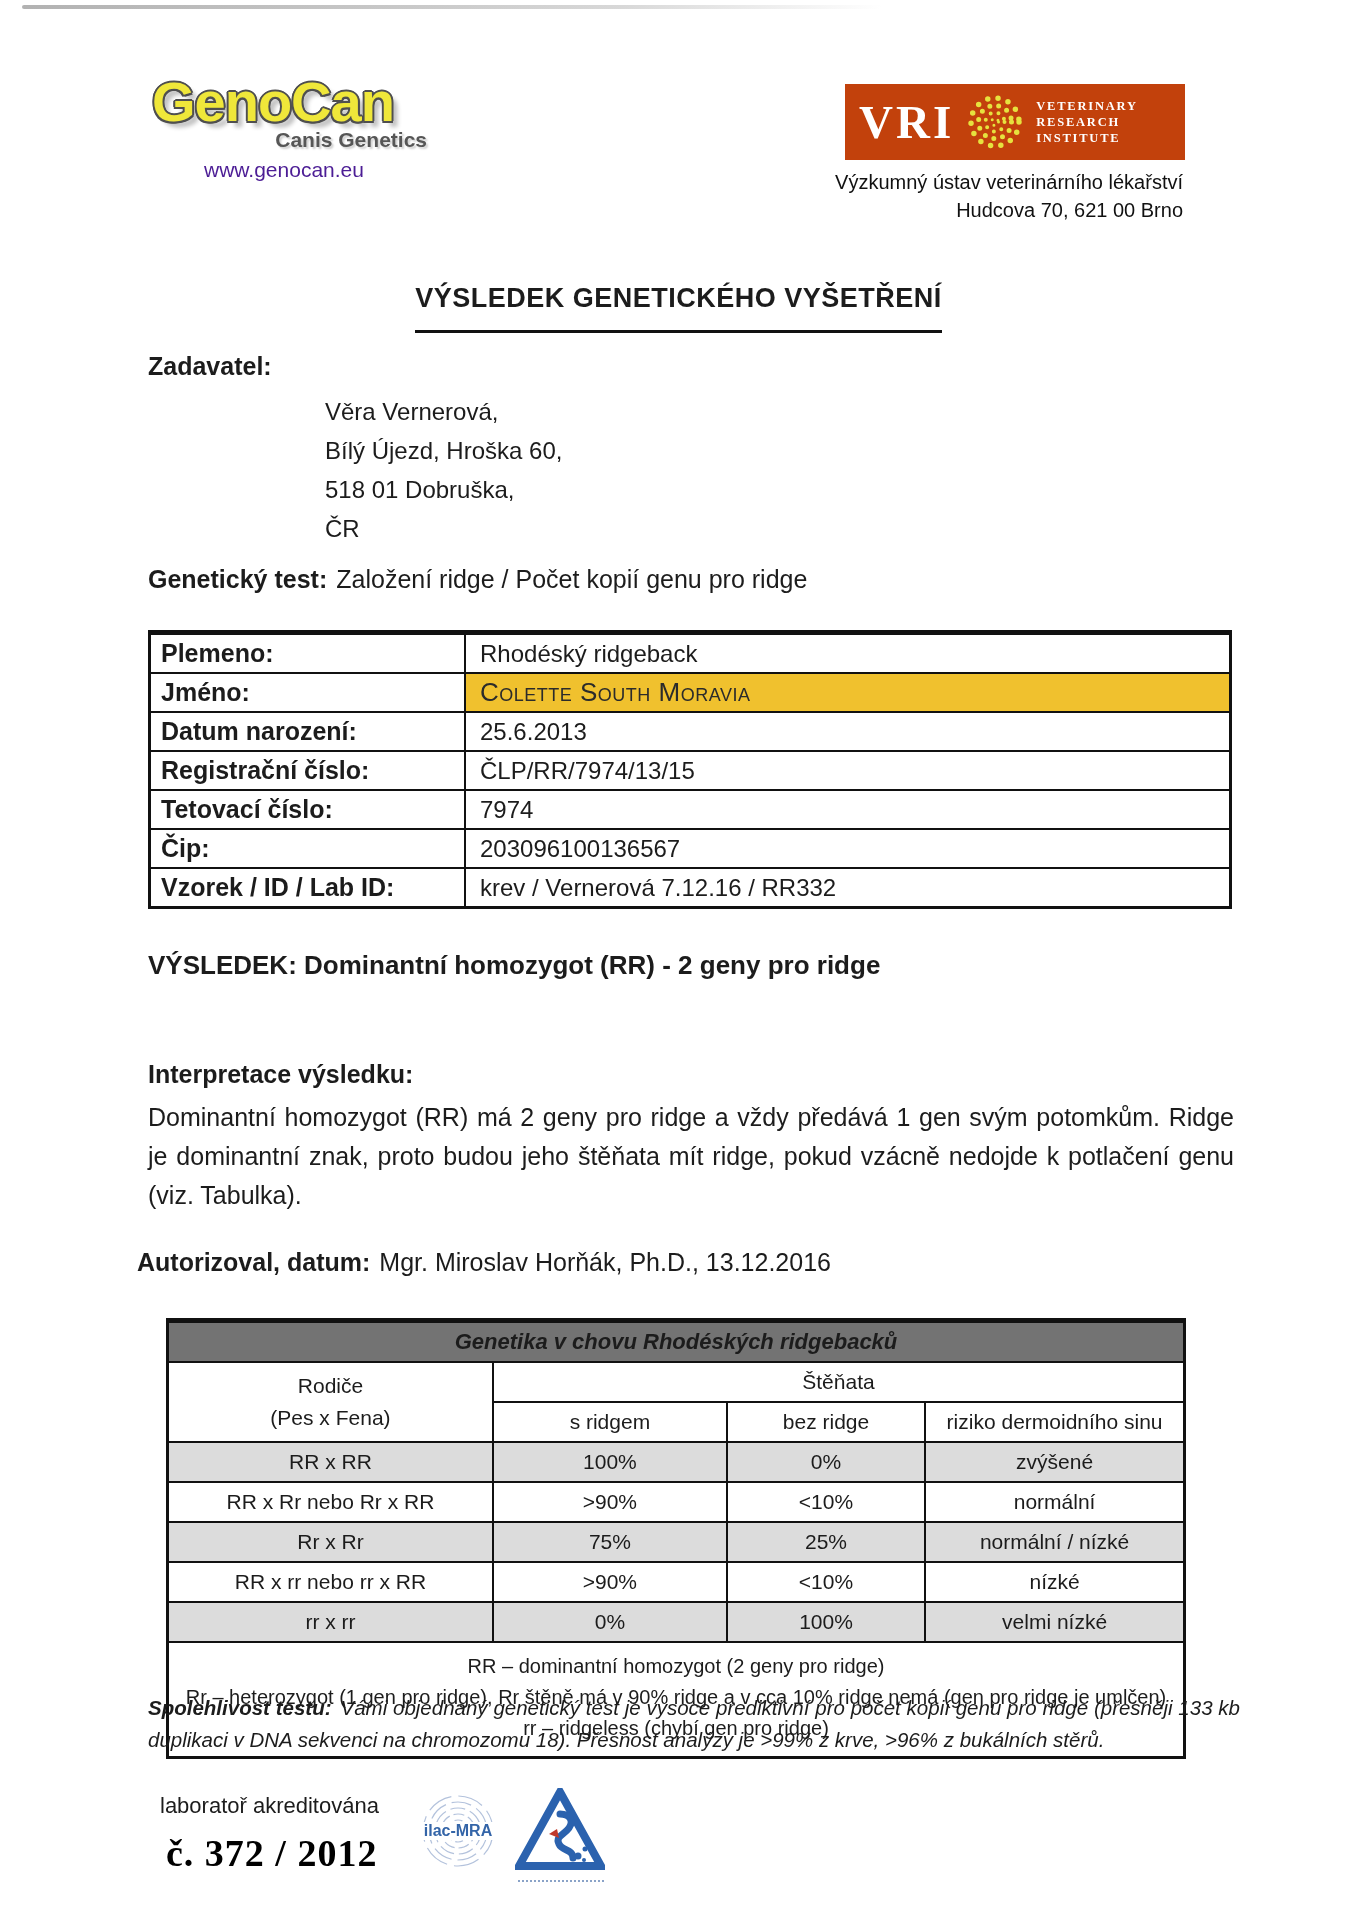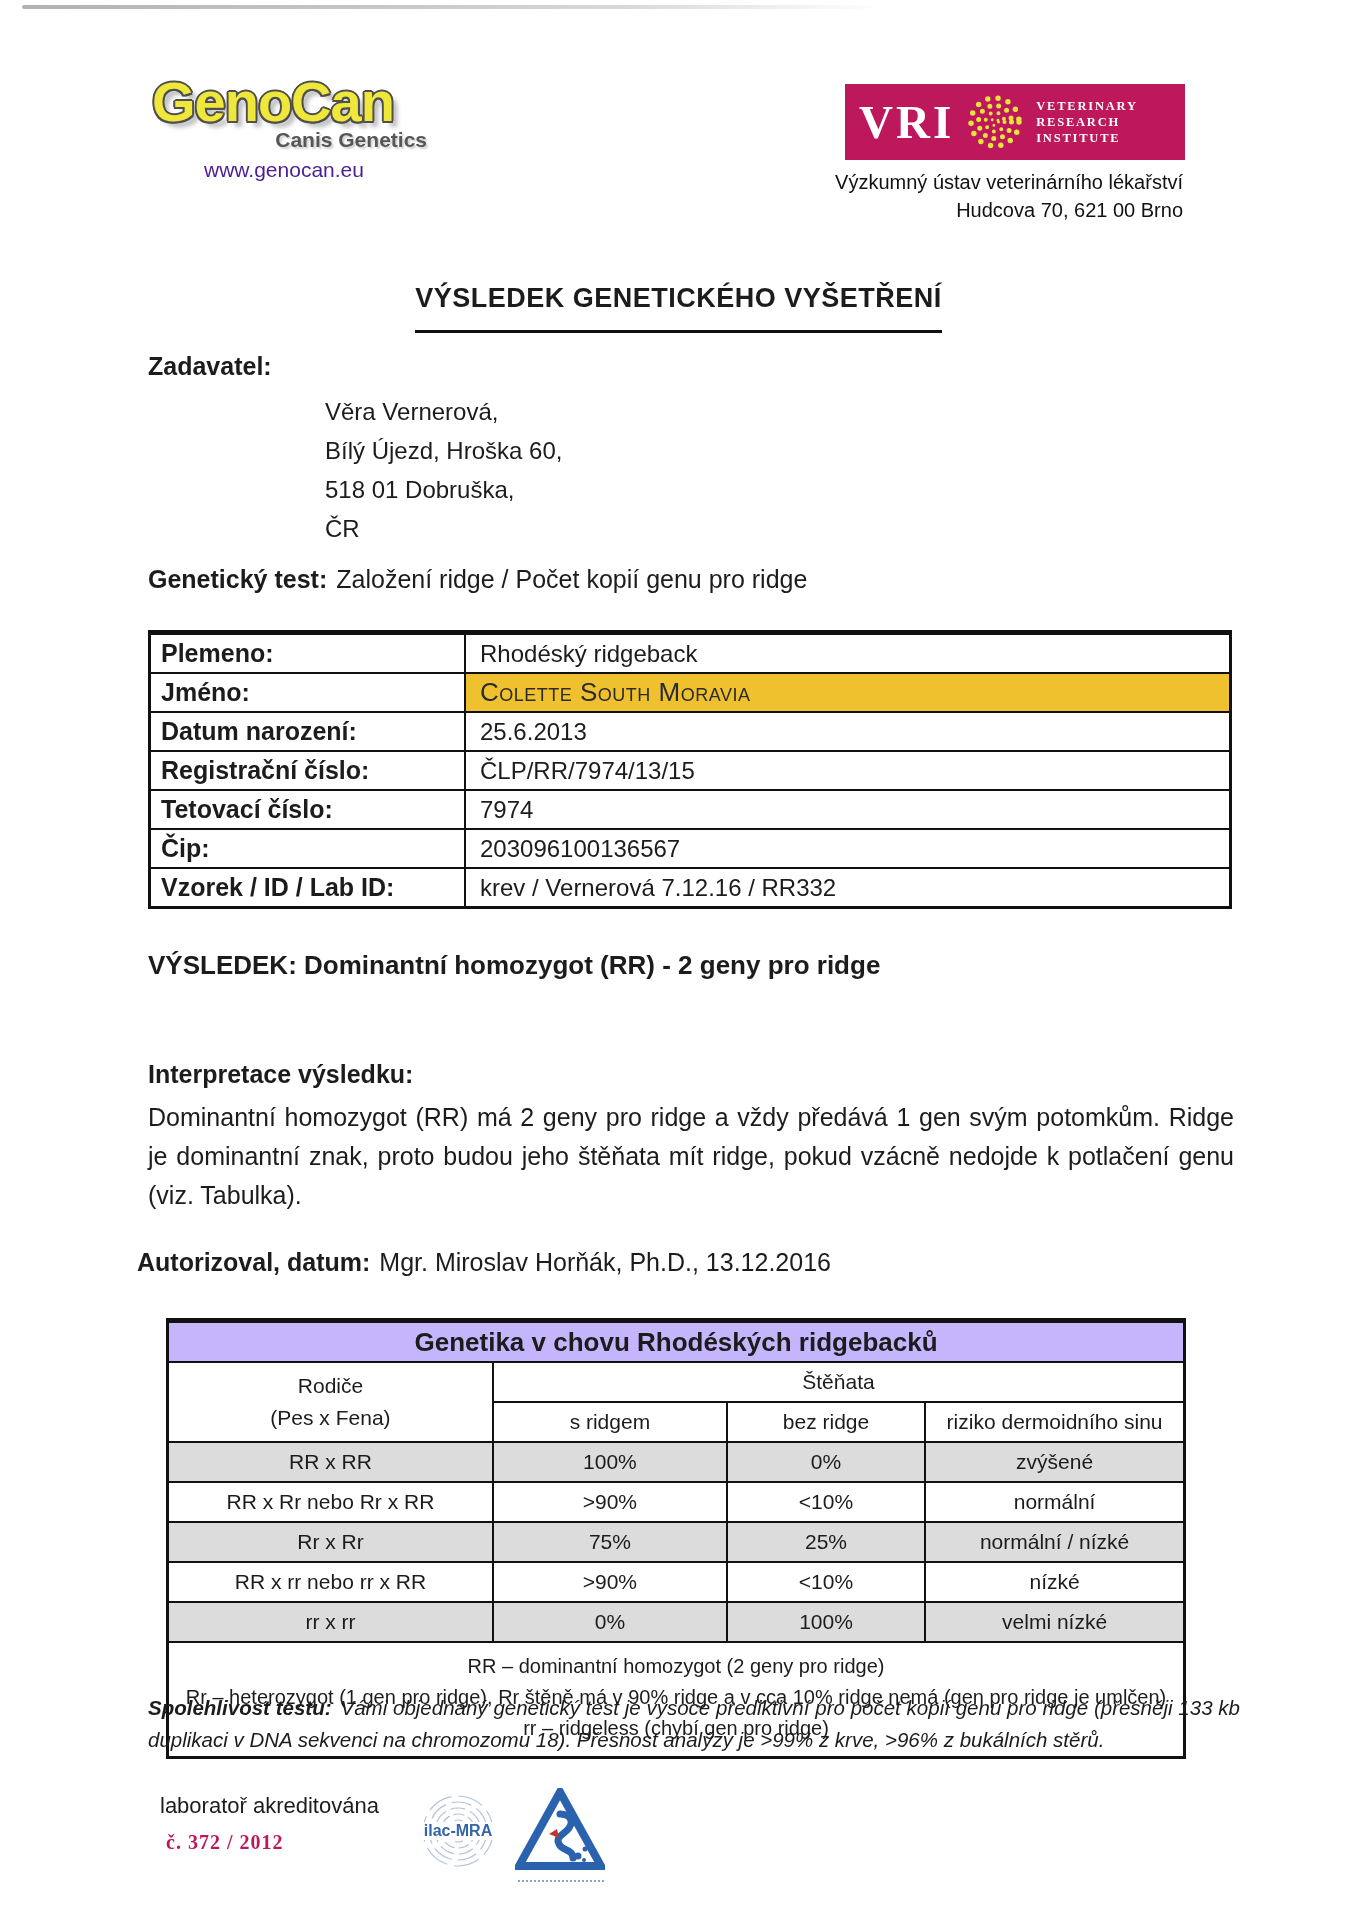--- a/index.html
+++ b/index.html
@@ -23,21 +23,21 @@
     text-shadow:
       2px 0 #4f4f4f,-2px 0 #4f4f4f,0 2px #4f4f4f,0 -2px #4f4f4f,
       1.5px 1.5px #4f4f4f,-1.5px -1.5px #4f4f4f,1.5px -1.5px #4f4f4f,-1.5px 1.5px #4f4f4f,
       6px 6px 4px #c2c2c2;
   }
   .genocan-sub{font-size:21px; font-weight:bold; color:#565656; text-align:right; margin-top:-2px;
     text-shadow:2px 2px 2px #cfcfcf;}
   .genocan-web{font-size:21px; color:#4c1d95; margin-top:6px; margin-left:52px;}
 
   .vri{position:absolute; left:845px; top:84px; width:340px;}
-  .vri-box{display:flex; align-items:center; background:#be185d; height:76px; padding:0 14px; gap:12px; box-sizing:border-box;}
+  .vri-box{display:flex; align-items:center; background:#c2410c; height:76px; padding:0 14px; gap:12px; box-sizing:border-box;}
   .vri-acronym{font-family:"Liberation Serif", serif; font-weight:bold; color:#ffffff; font-size:47px; letter-spacing:3px; line-height:1;}
   .vri-en{display:flex; flex-direction:column;}
   .vri-en-line{font-family:"Liberation Serif", serif; color:#ffffff; font-size:12.5px; font-weight:bold; letter-spacing:1.8px; line-height:16px;}
   .vri-caption{position:absolute; right:2px; top:84px; text-align:right; white-space:nowrap;
     font-size:20px; line-height:28px; color:#111;}
 
   
   .doc-title{
     position:absolute; top:283px; left:0; width:100%; text-align:center;
   }
@@ -67,34 +67,34 @@
   .interp-text{position:absolute; left:148px; top:1098px; width:1086px; font-size:25px; line-height:39px; text-align:justify;}
 
   .auth-line{position:absolute; left:137px; top:1248px; font-size:25px;}
 
   .genetics-table{
     position:absolute; left:166px; top:1318px; width:1020px;
     border:3px solid #111; border-top-width:5px;
     font-size:21px; text-align:center;
   }
   .genetics-table td{border:2px solid #111; height:36px; vertical-align:middle;}
-  .gt-title{background:#c4b5fd; font-weight:bold; font-size:26px; height:35px;}
+  .gt-title{background:#737373; font-weight:bold; font-size:22px; height:35px;font-style:italic;}
   .gt-parents-head{line-height:32px;}
   .gt-group{height:33px;}
   .gt-sub{height:33px;}
   .genetics-table tbody tr.shaded td{background:#dcdcdc;}
   .gt-notes{text-align:center; padding:8px 14px 12px; font-size:20px; line-height:31px; height:auto;}
 
   .reliability{position:absolute; left:148px; top:1692px; width:1092px; font-size:20.5px; line-height:32px;
     font-style:italic; text-align:justify;}
   .reliability .bold-label{font-weight:bold;}
 
   .accredited-line{position:absolute; left:160px; top:1793px; font-size:22px;}
   .accreditation-number{position:absolute; left:166px; top:1831px; font-family:"Liberation Serif", serif;
-    font-weight:bold; font-size:20px; letter-spacing:1px; color:#be185d;}
+    font-weight:bold; font-size:38px; letter-spacing:1px; color:#000000;}
   .ilac-logo{position:absolute; left:420px; top:1793px;}
   .cia-logo{position:absolute; left:515px; top:1788px;}
   .cia-caption{position:absolute; left:518px; top:1878px; width:86px; border-bottom:2px dotted #8aa3c8; height:2px;}
 </style>
 </head>
 <body>
 
 <div class="page">
 
   <div class="scan-streak"></div>

